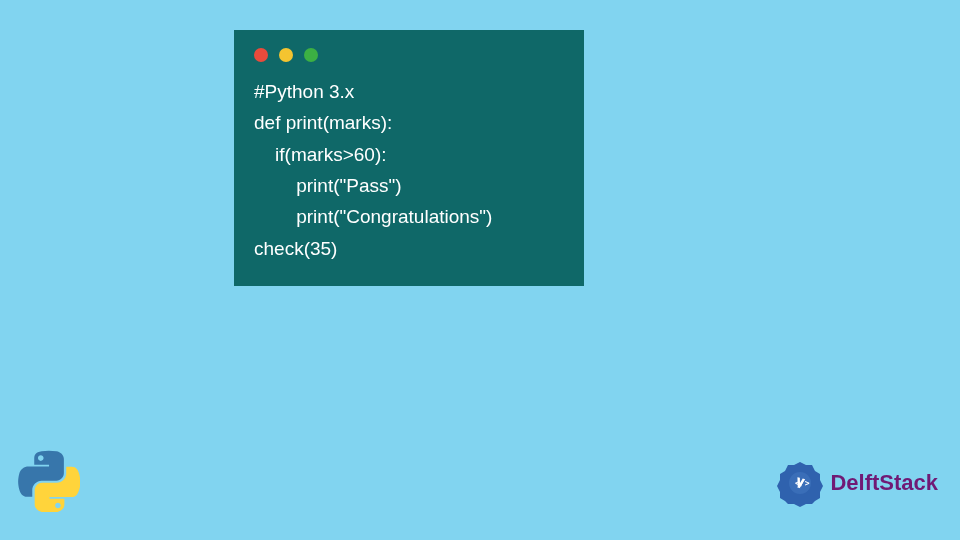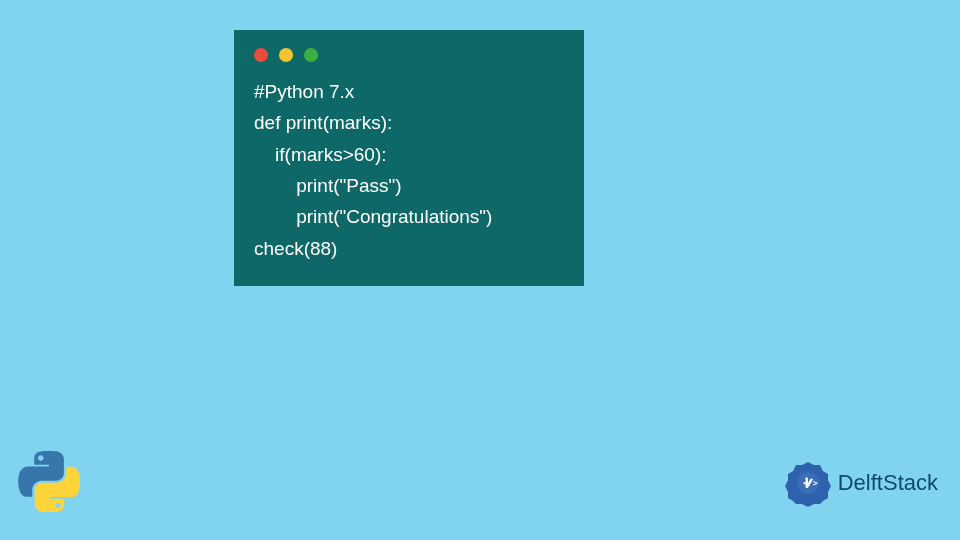--- a/index.html
+++ b/index.html
@@ -58,39 +58,39 @@
       align-items: center;
       gap: 5px;
     }
     .delftstack-emblem {
       width: 50px;
       height: 50px;
       position: relative;
     }
     .delftstack-text {
       font-size: 22px;
-      color: #0c4a6e;
-      font-weight: 400;
+      color: #701a75;
+      font-weight: 700;
     }
   </style>
 </head>
 <body>
 
 <div class="code-window">
   <div class="traffic-lights">
     <div class="traffic-light tl-red"></div>
     <div class="traffic-light tl-yellow"></div>
     <div class="traffic-light tl-green"></div>
   </div>
-  <div class="code-content"><span>#Python 7.x</span>
+  <div class="code-content"><span>#Python 3.x</span>
 <span>def print(marks):</span>
 <span>    if(marks&gt;60):</span>
 <span>        print("Pass")</span>
 <span>        print("Congratulations")</span>
-<span>check(88)</span></div>
+<span>check(35)</span></div>
 </div>
 
 <div class="python-logo">
   <svg viewBox="0 0 110 110" width="62" height="62">
     <path fill="#3776ab" d="M54.6,1.2c-4.5,0-8.8,0.4-12.6,1.1c-11.1,2-13.2,6.1-13.2,13.7v10.1h26.3v3.3H18.7c-7.7,0-14.5,4.6-16.6,13.4 c-2.4,10.1-2.5,16.4,0,26.9c1.9,7.8,6.3,13.4,14.1,13.4h9.1V70.9c0-8.8,7.6-16.5,16.6-16.5h26.3c7.4,0,13.2-6.1,13.2-13.5V16 c0-7.2-6.1-12.6-13.2-13.7C63.6,1.5,59.1,1.2,54.6,1.2z M40.4,9.3c2.7,0,5,2.3,5,5c0,2.8-2.2,5-5,5c-2.7,0-5-2.2-5-5 C35.4,11.5,37.6,9.3,40.4,9.3z"></path>
     <path fill="#ffd43b" d="M85.6,29.4v11.8c0,9.1-7.7,16.8-16.6,16.8H42.8c-7.3,0-13.2,6.2-13.2,13.5v25.3c0,7.2,6.3,11.4,13.2,13.5 c8.4,2.5,16.4,2.9,26.3,0c6.6-1.9,13.2-5.8,13.2-13.5V86.7H56v-3.3h39.5c7.7,0,10.6-5.4,13.2-13.4c2.8-8.3,2.6-16.2,0-26.9 c-1.9-7.8-5.5-13.4-13.2-13.4H85.6z M70.8,93.5c2.7,0,5,2.2,5,5c0,2.8-2.2,5-5,5c-2.7,0-5-2.3-5-5C65.9,95.7,68.1,93.5,70.8,93.5z"></path>
   </svg>
 </div>
 
 <div class="delftstack-logo">

